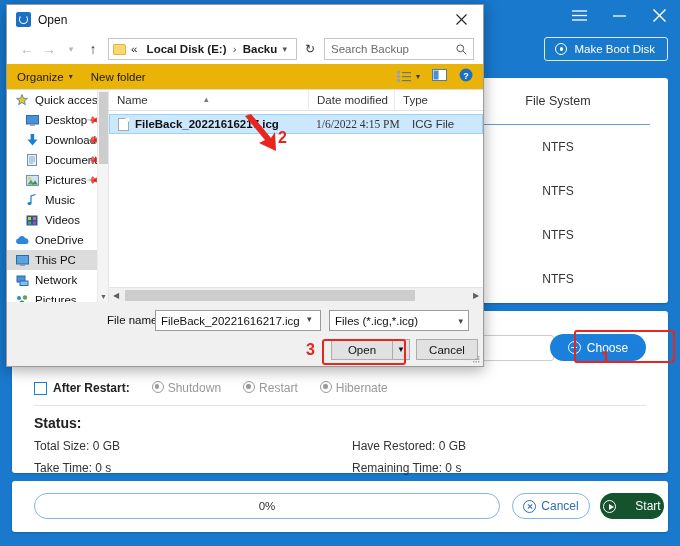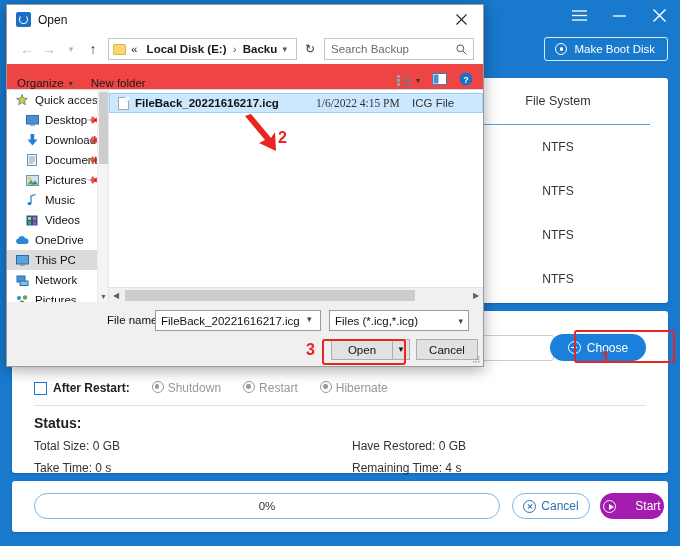--- a/index.html
+++ b/index.html
@@ -118,21 +118,21 @@
     font-size:11.5px; color:#333;
   }
   #cancel-btn {
     position:absolute; left:500px; top:12px; width:78px; height:26px;
     border:1px solid #7fb6e6; border-radius:13px; background:#fff;
     color:#2b6fb5; font-family:"Liberation Sans",sans-serif; font-size:12px;
     display:flex; align-items:center; justify-content:center; gap:5px;
   }
   #start-btn {
     position:absolute; left:588px; top:12px; width:64px; height:26px;
-    border:none; border-radius:13px; background:#a21caf;
+    border:none; border-radius:13px; background:#14532d;
     color:#fff; font-family:"Liberation Sans",sans-serif; font-size:12px;
     display:flex; align-items:center; justify-content:center; gap:19px;
   }
   .circle-x { border:1.3px solid currentColor; }
   .circle-x:before, .circle-x:after {
     content:""; position:absolute; left:2.7px; top:5.4px;
     width:6px; height:1.1px; background:currentColor;
   }
   .circle-x:before { transform:rotate(45deg); }
   .circle-x:after  { transform:rotate(-45deg); }
@@ -193,22 +193,22 @@
   #refresh-btn { width:18px; height:20px; display:flex; align-items:center;
                  justify-content:center; color:#333; font-size:12px; flex:0 0 auto; }
   #search-box {
     width:150px; height:22px; border:1px solid #c6c6c6; background:#fff;
     display:flex; align-items:center; padding:0 6px; margin-left:5px; flex:0 0 auto;
   }
   #search-ph { flex:1 1 auto; font-size:11.5px; color:#6b6b6b; }
 
   #dlg-toolbar {
     position:absolute; left:0; top:59px; width:100%; height:26px;
-    background:#ef4444; border-bottom:1px solid #dcdcdc;
-    display:flex; align-items:flex-end; padding:0 10px; gap:18px;
+    background:#eab308; border-bottom:1px solid #dcdcdc;
+    display:flex; align-items:center; padding:0 10px; gap:18px;
   }
   .tool-txt { font-size:11.5px; color:#1b1b1b; display:flex; align-items:center; gap:5px; }
   .tool-caret { font-size:8px; color:#333; }
   #toolbar-right { margin-left:auto; display:flex; align-items:center; gap:12px; }
 
   #dlg-body {
     position:absolute; left:0; top:85px; right:0; bottom:64px;
     background:#fff; display:flex;
   }
   #dlg-sidebar {
@@ -382,21 +382,21 @@
         <span class="radio-dot"></span>
         <span>Hibernate</span>
       </span>
     </div>
 
     <div id="sep-line"></div>
     <div id="status-label">Status:</div>
     <div class="stat" id="stat-total">Total Size: 0 GB</div>
     <div class="stat" id="stat-take">Take Time: 0 s</div>
     <div class="stat" id="stat-have">Have Restored: 0 GB</div>
-    <div class="stat" id="stat-rem">Remaining Time: 4 s</div>
+    <div class="stat" id="stat-rem">Remaining Time: 0 s</div>
   </div>
 
   <div id="app-bottom">
     <div id="progress">
       <span>0%</span>
     </div>
     <div id="cancel-btn">
       <span class="circle-x"></span>
       <span>Cancel</span>
     </div>
@@ -601,20 +601,32 @@
         <span>Pictures</span>
       </div>
 
       <div id="side-scrollbar">
         <div id="side-thumb"></div>
         <div id="side-arrow-dn">▼</div>
       </div>
     </div>
 
     <div id="dlg-filepane">
+      <div id="col-head">
+        <div class="col name">
+          <span>Name</span>
+          <span class="sort-caret">▴</span>
+        </div>
+        <div class="col date">
+          <span>Date modified</span>
+        </div>
+        <div class="col type">
+          <span>Type</span>
+        </div>
+      </div>
 
       <div id="file-row">
         <span id="file-doc-ico"></span>
         <span id="file-name">FileBack_20221616217.icg</span>
         <span id="file-date">1/6/2022 4:15 PM</span>
         <span id="file-type">ICG File</span>
       </div>
 
       <div id="hscroll">
         <span class="h-arrow">◀</span>

